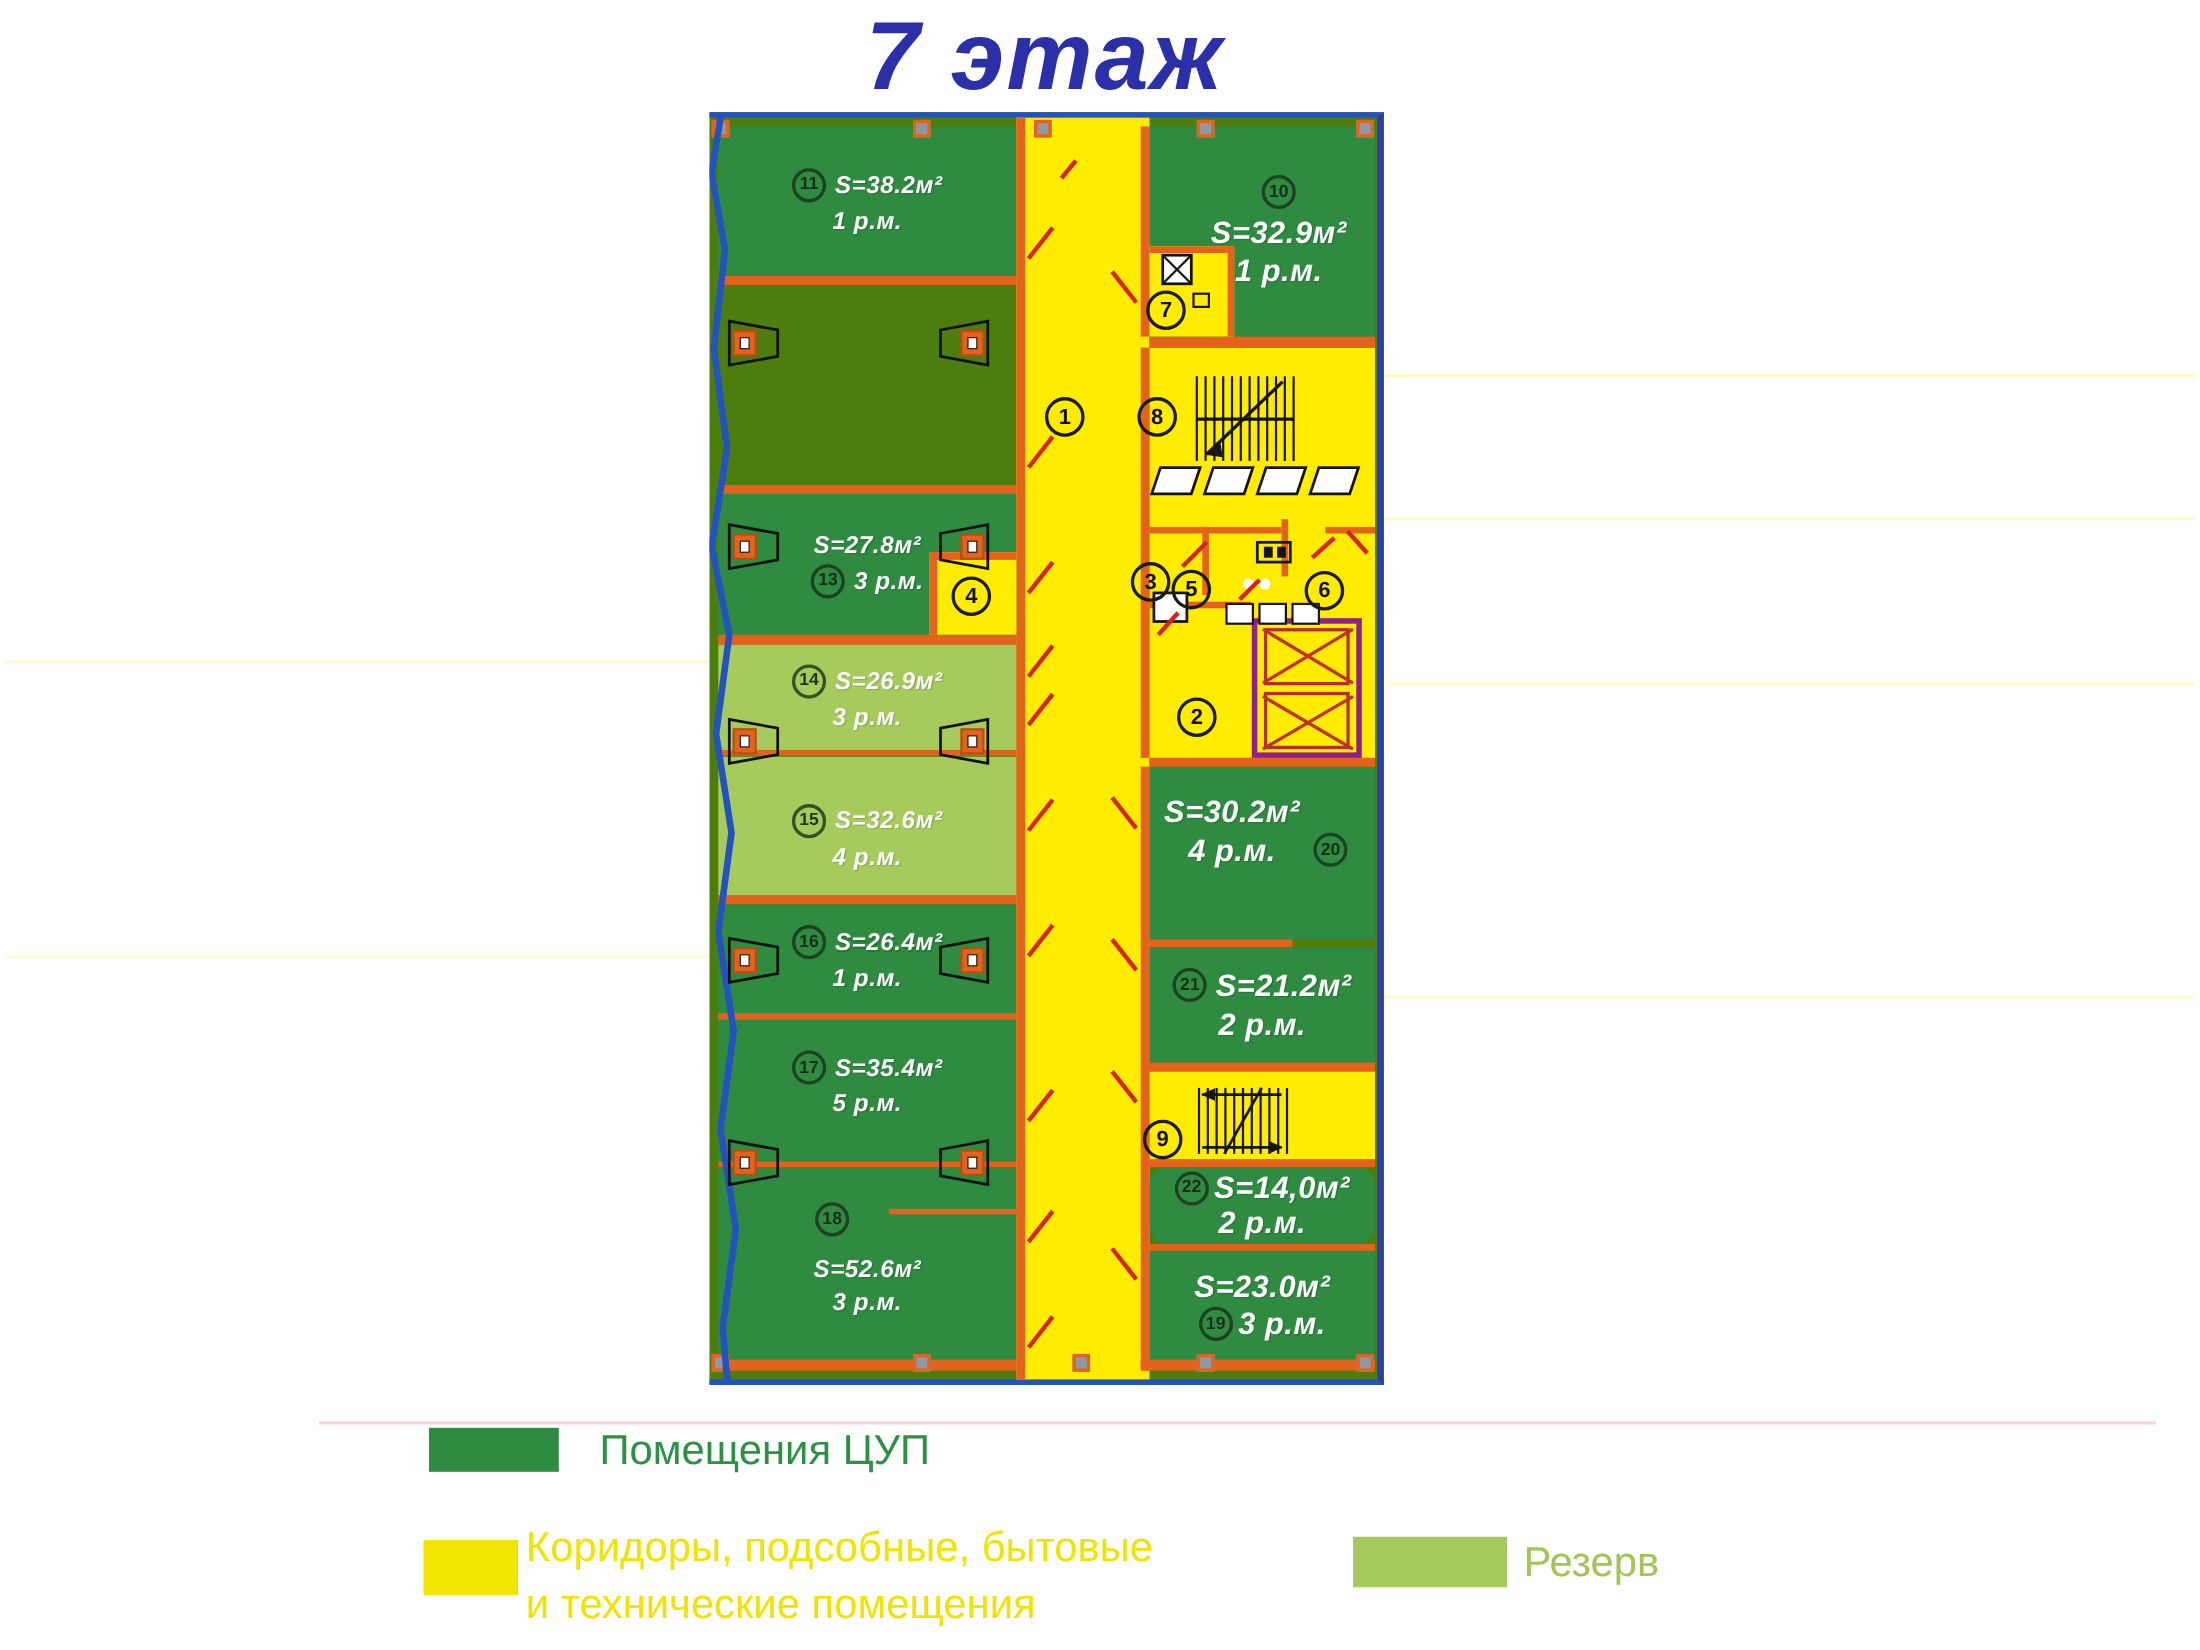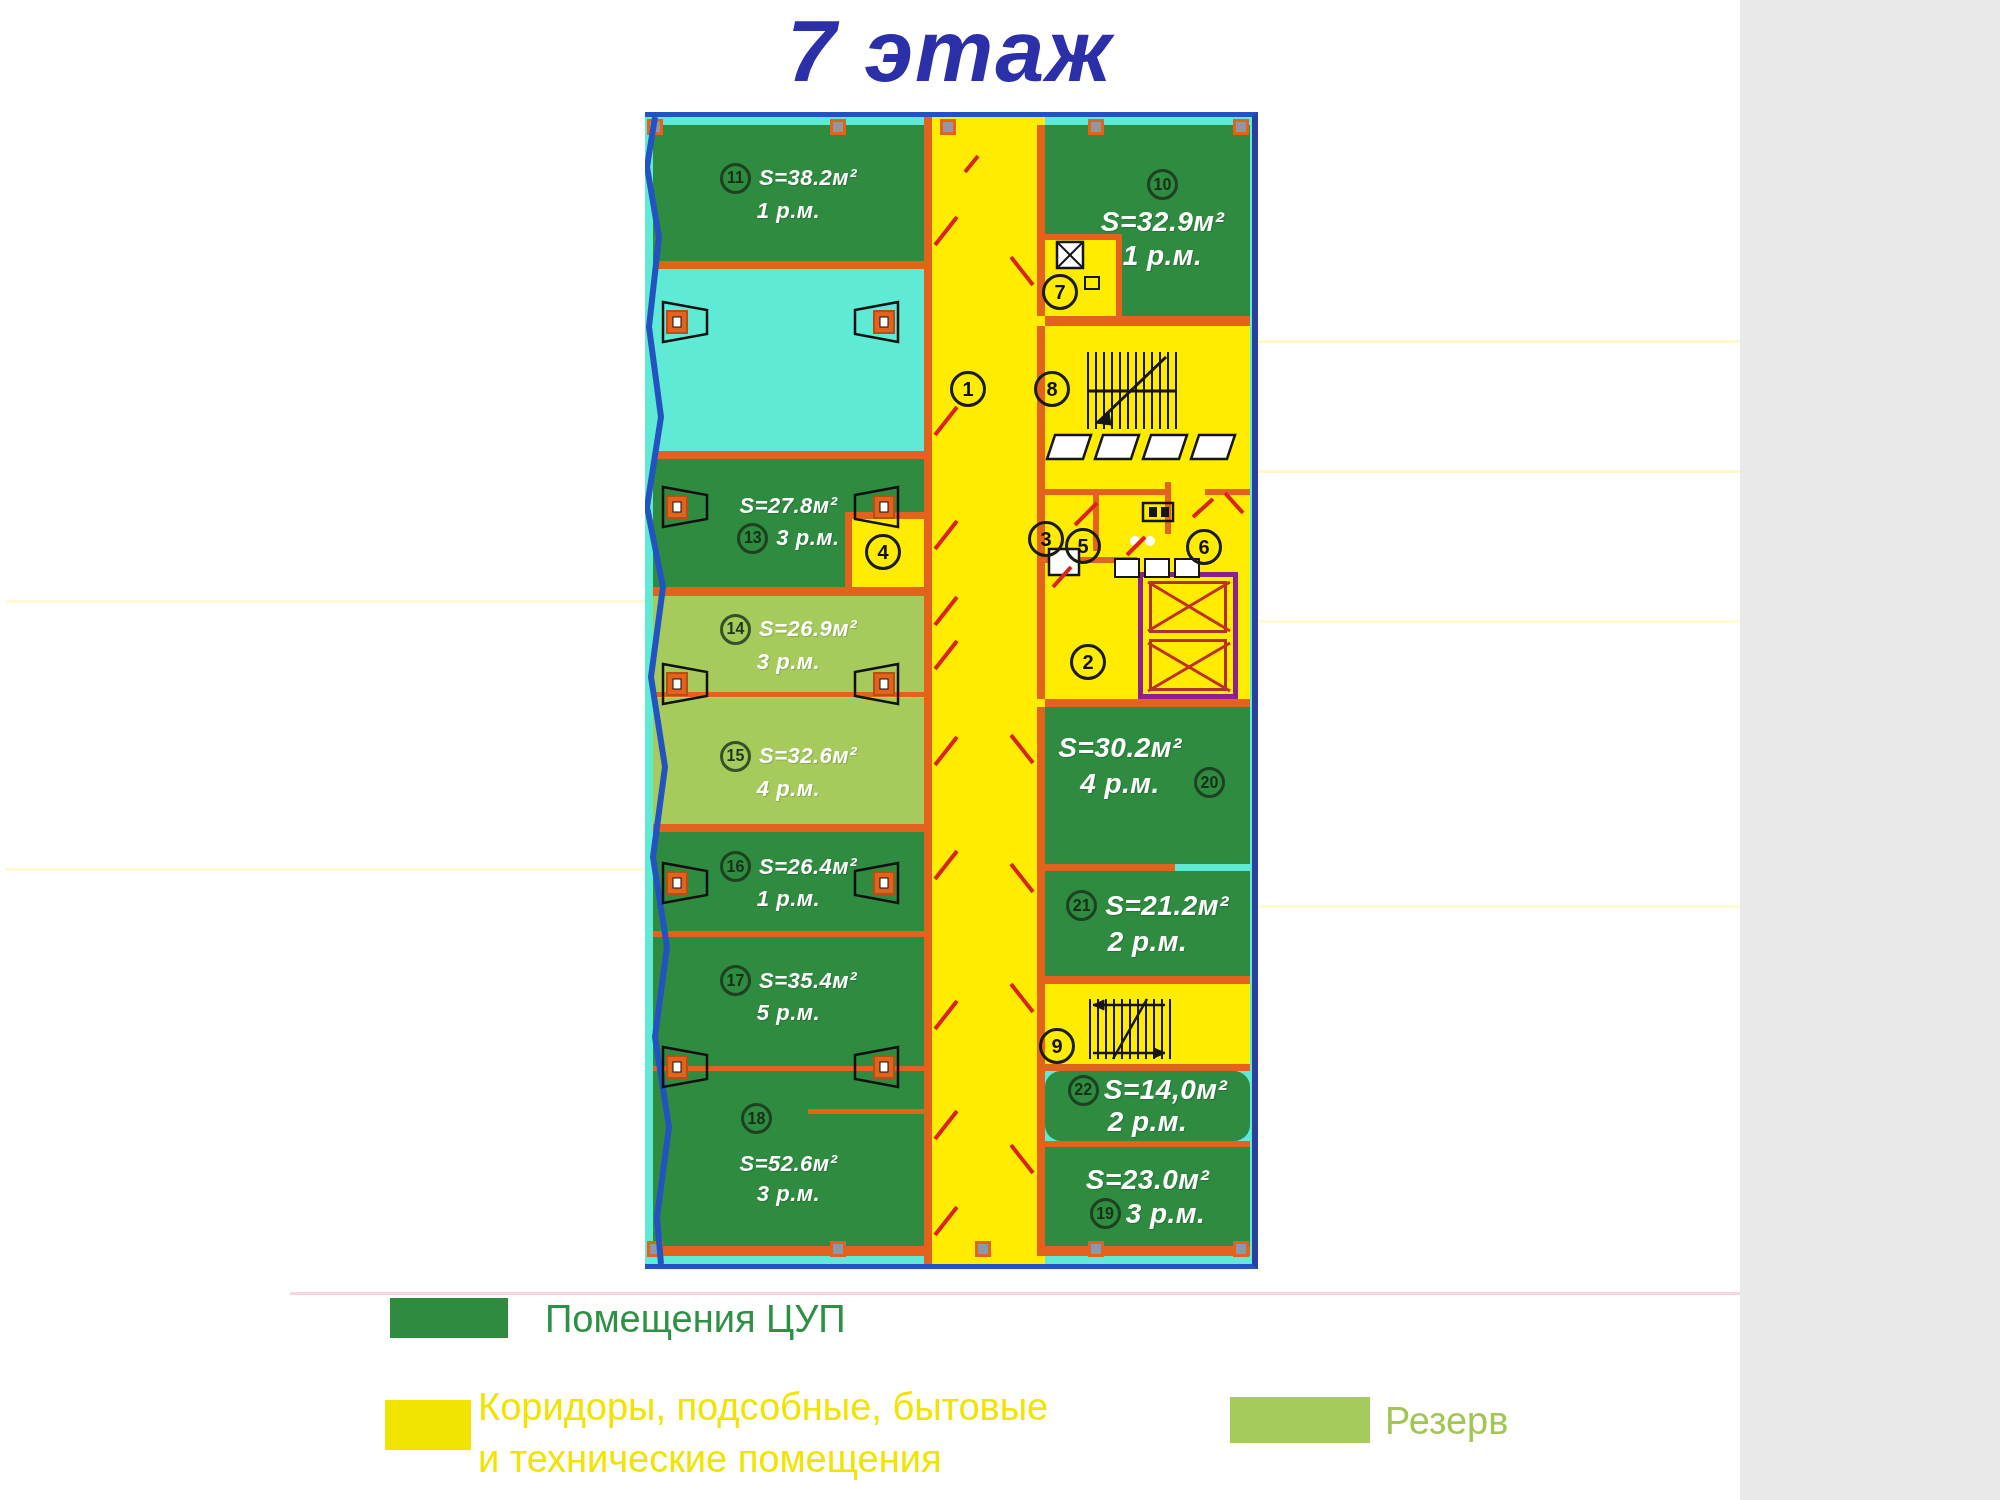--- a/index.html
+++ b/index.html
@@ -1,23 +1,23 @@
 <!DOCTYPE html>
 <html style="--cup: #2e8b40; --reserve: #a6cb5c; --corridor: #ffec00; --wall: #e4631c; --facade: #2353c0; --border_right: #2b3f9e; --title: #2b2fa8; --elevator: #8e1f8b; --door: #d8251c; --legend_cup_text: #2e9044; --legend_corridor_text: #f0e400; --legend_reserve_text: #a2c554;"><head>
 <meta charset="utf-8">
 <style>
   html,body{margin:0;padding:0;background:#e9e9e9;}
-  .page{position:relative;width:1740px;height:1500px;background:#ffffff;overflow:hidden;
+  .page{position:relative;width:2000px;height:1500px;background:#ffffff;overflow:hidden;
         font-family:"Liberation Sans",sans-serif;}
   .title{position:absolute;left:950px;top:0px;transform:translateX(-50%);
          font-size:88px;font-weight:bold;font-style:italic;color:var(--title);
          letter-spacing:2px;white-space:nowrap;}
-  .plan{position:absolute;left:645px;top:112px;width:607px;height:1147px;box-sizing:content-box;
+  .plan{position:absolute;left:645px;top:102px;width:607px;height:1147px;box-sizing:content-box;
         border-top:5px solid var(--facade);border-bottom:5px solid var(--facade);
-        border-right:6px solid var(--border_right);background:#5eead4;}
+        border-right:6px solid var(--border_right);background:#4d7c0f;}
   .z{position:absolute;}
   .yellow{background:var(--corridor);z-index:1;}
   .room{position:absolute;z-index:3;display:flex;flex-direction:column;justify-content:center;
         align-items:center;gap:4px;box-sizing:border-box;}
   .cup-bg{background:var(--cup);}
   .reserve-bg{background:var(--reserve);}
   .line{display:flex;align-items:center;gap:8px;}
   .area,.places{color:#fff;font-weight:bold;font-style:italic;font-size:22px;
         letter-spacing:.5px;white-space:nowrap;text-shadow:1px 1px 1px rgba(0,0,0,.18);}
   .rright .area,.rright .places{font-size:28px;}

